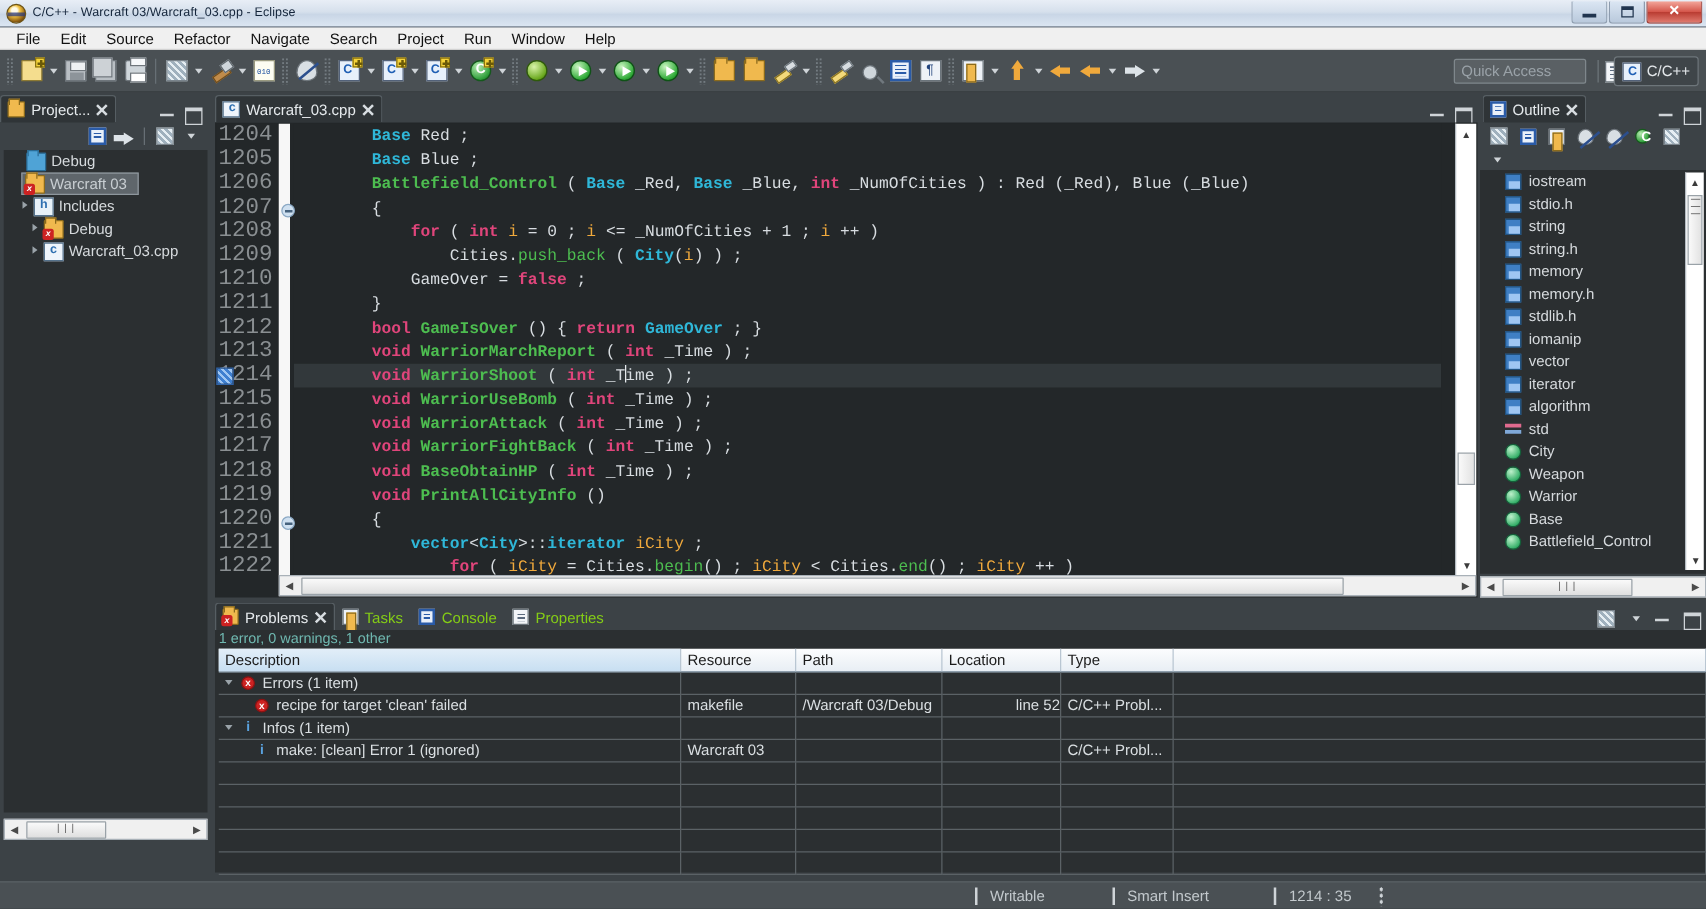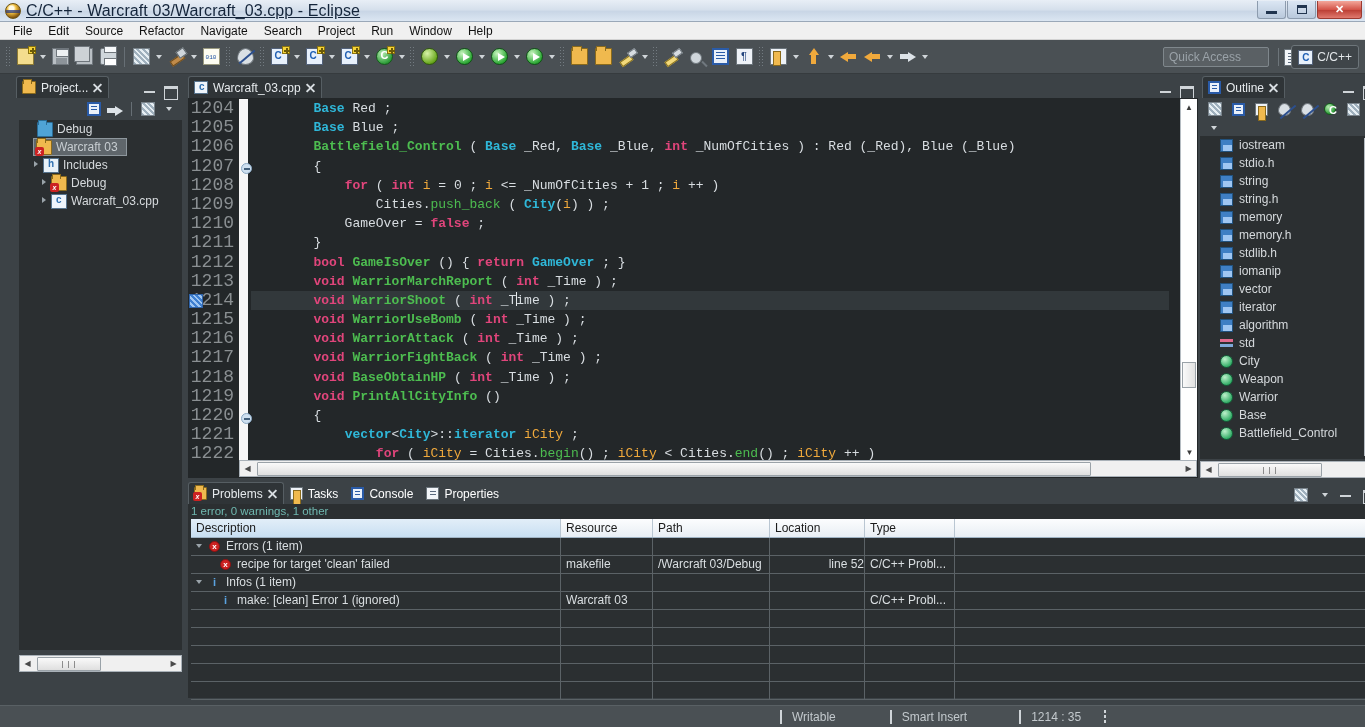--- a/index.html
+++ b/index.html
@@ -25,21 +25,21 @@
     border-radius:50%;
     background: radial-gradient(circle at 40% 32%, #fffbe8 0 18%, #f0c040 35%, #8a5a10 70%, #3b2a08 100%);
     border:1px solid #6d5417;
     position:relative; flex:none;
   }
   .titlebar .tb-icon:after{
     content:""; position:absolute; left:0; top:6px; width:14px; height:3px;
     background:#2b3a7a; opacity:.75;
   }
   .titlebar .tb-title {
-    font-size:16px; color:#14253b; white-space:nowrap; letter-spacing:0.1px;text-decoration:underline;
+    font-size:10px; color:#14253b; white-space:nowrap; letter-spacing:0.1px;
   }
   .winbtns { position:absolute; right:3px; top:1px; display:flex; gap:1px; }
   .winbtn {
     width:29px; height:18px; border:1px solid #8d9cae; border-top:none;
     border-radius:0 0 3px 3px;
     background:linear-gradient(to bottom,#dbe6f3,#b9c9dc);
     display:flex; align-items:center; justify-content:center;
     color:#21354f; font-size:11px; line-height:1;
   }
   .winbtn.close {
@@ -130,28 +130,28 @@
   .persp-sep{ position:absolute; right:86px; top:48px; width:1px; height:18px; background:#6d757a;}
   .persp-btn{
     position:absolute; right:6px; top:45px; height:24px;
     display:flex;align-items:center;gap:4px;
     background:#3f4549;border:1px solid #6d757a;border-radius:3px;padding:0 6px;
     font-size:12px;color:#e3e7ea;
   }
   .persp-open{ position:absolute; right:62px; top:46px; width:22px;height:22px; display:flex;align-items:center;justify-content:center;}
 
   
-  .panel { position:absolute; background:#3c4246;margin-left:16px; }
+  .panel { position:absolute; background:#3c4246; }
   .pn-tabrow { height:22px; display:flex; align-items:flex-end; position:relative;}
   .pn-tab {
     height:22px; display:flex; align-items:center; gap:5px; padding:0 6px 0 5px;
     background:#2f3437; border-top:1px solid #565e63; border-left:1px solid #565e63; border-right:1px solid #565e63;
     border-radius:3px 3px 0 0; color:#e6eaed; font-size:12px; white-space:nowrap;
   }
-  .pn-tab.inactive{ background:transparent;border-color:transparent;color:#ffffff; }
+  .pn-tab.inactive{ background:transparent;border-color:transparent;color:#84cc16; }
   .pn-close { width:9px; height:9px; position:relative; flex:none; }
   .pn-close:before,.pn-close:after{
     content:""; position:absolute; left:-1px; top:4px; width:11px; height:2px; background:#d8dde1; }
   .pn-close:before{ transform:rotate(45deg);} .pn-close:after{ transform:rotate(-45deg);}
   .pn-ctrls { margin-left:auto; display:flex; align-items:center; gap:6px; padding-right:5px;}
   .pn-min,.pn-max { width:14px; height:14px; position:relative; }
   .pn-min:after{content:"";position:absolute;left:1px;top:7px;width:11px;height:2px;background:#cfd4d8;}
   .pn-max:after{content:"";position:absolute;left:1px;top:2px;width:12px;height:10px;border:1px solid #cfd4d8;border-top-width:3px;}
   .pn-tools{ height:22px; display:flex; align-items:center; justify-content:flex-end; gap:3px; padding-right:4px; background:#3c4246;}
   .pn-tool{ width:18px;height:18px;display:flex;align-items:center;justify-content:center;}

